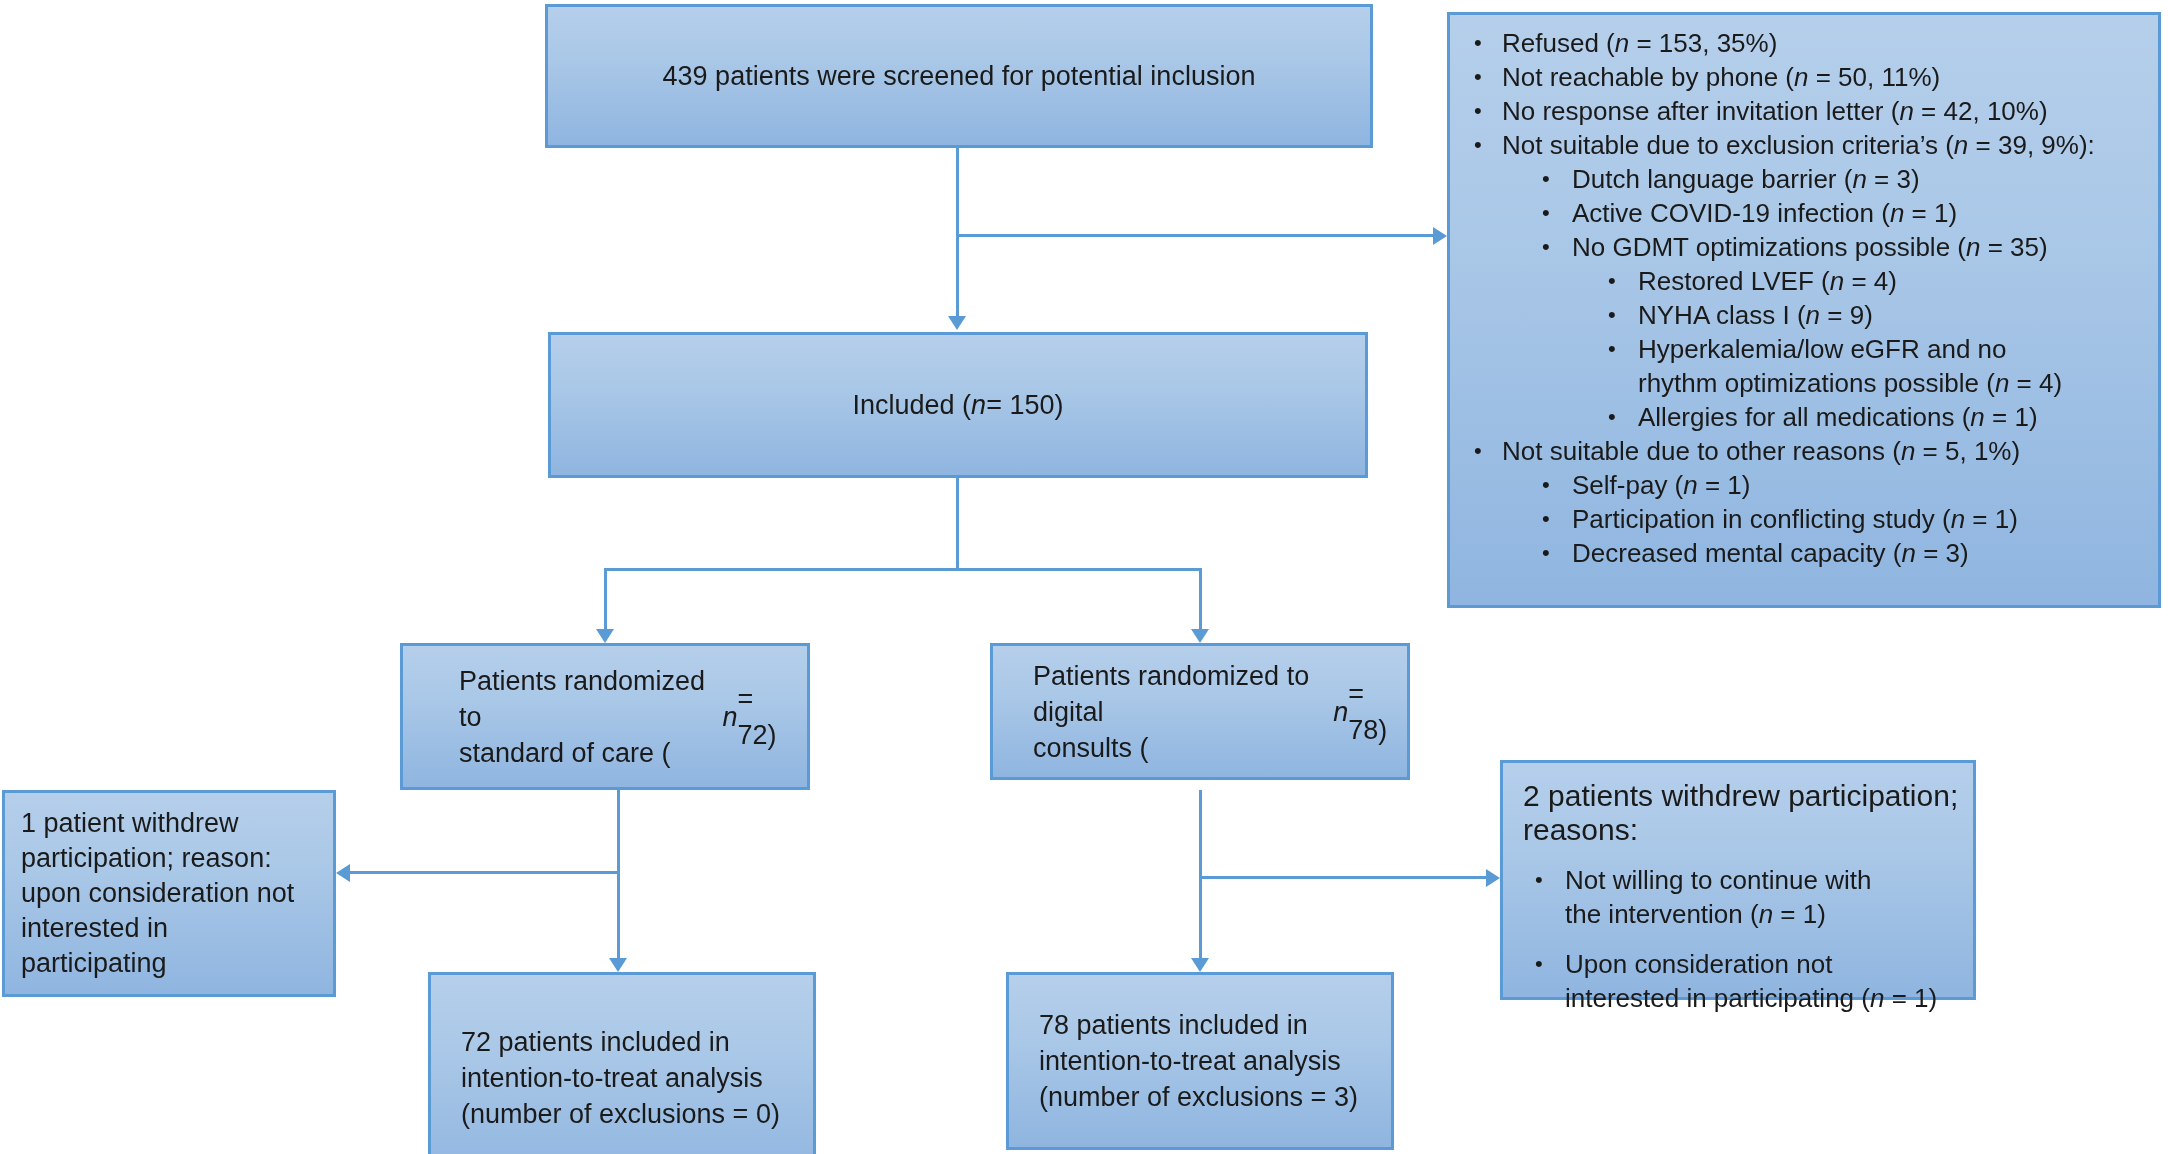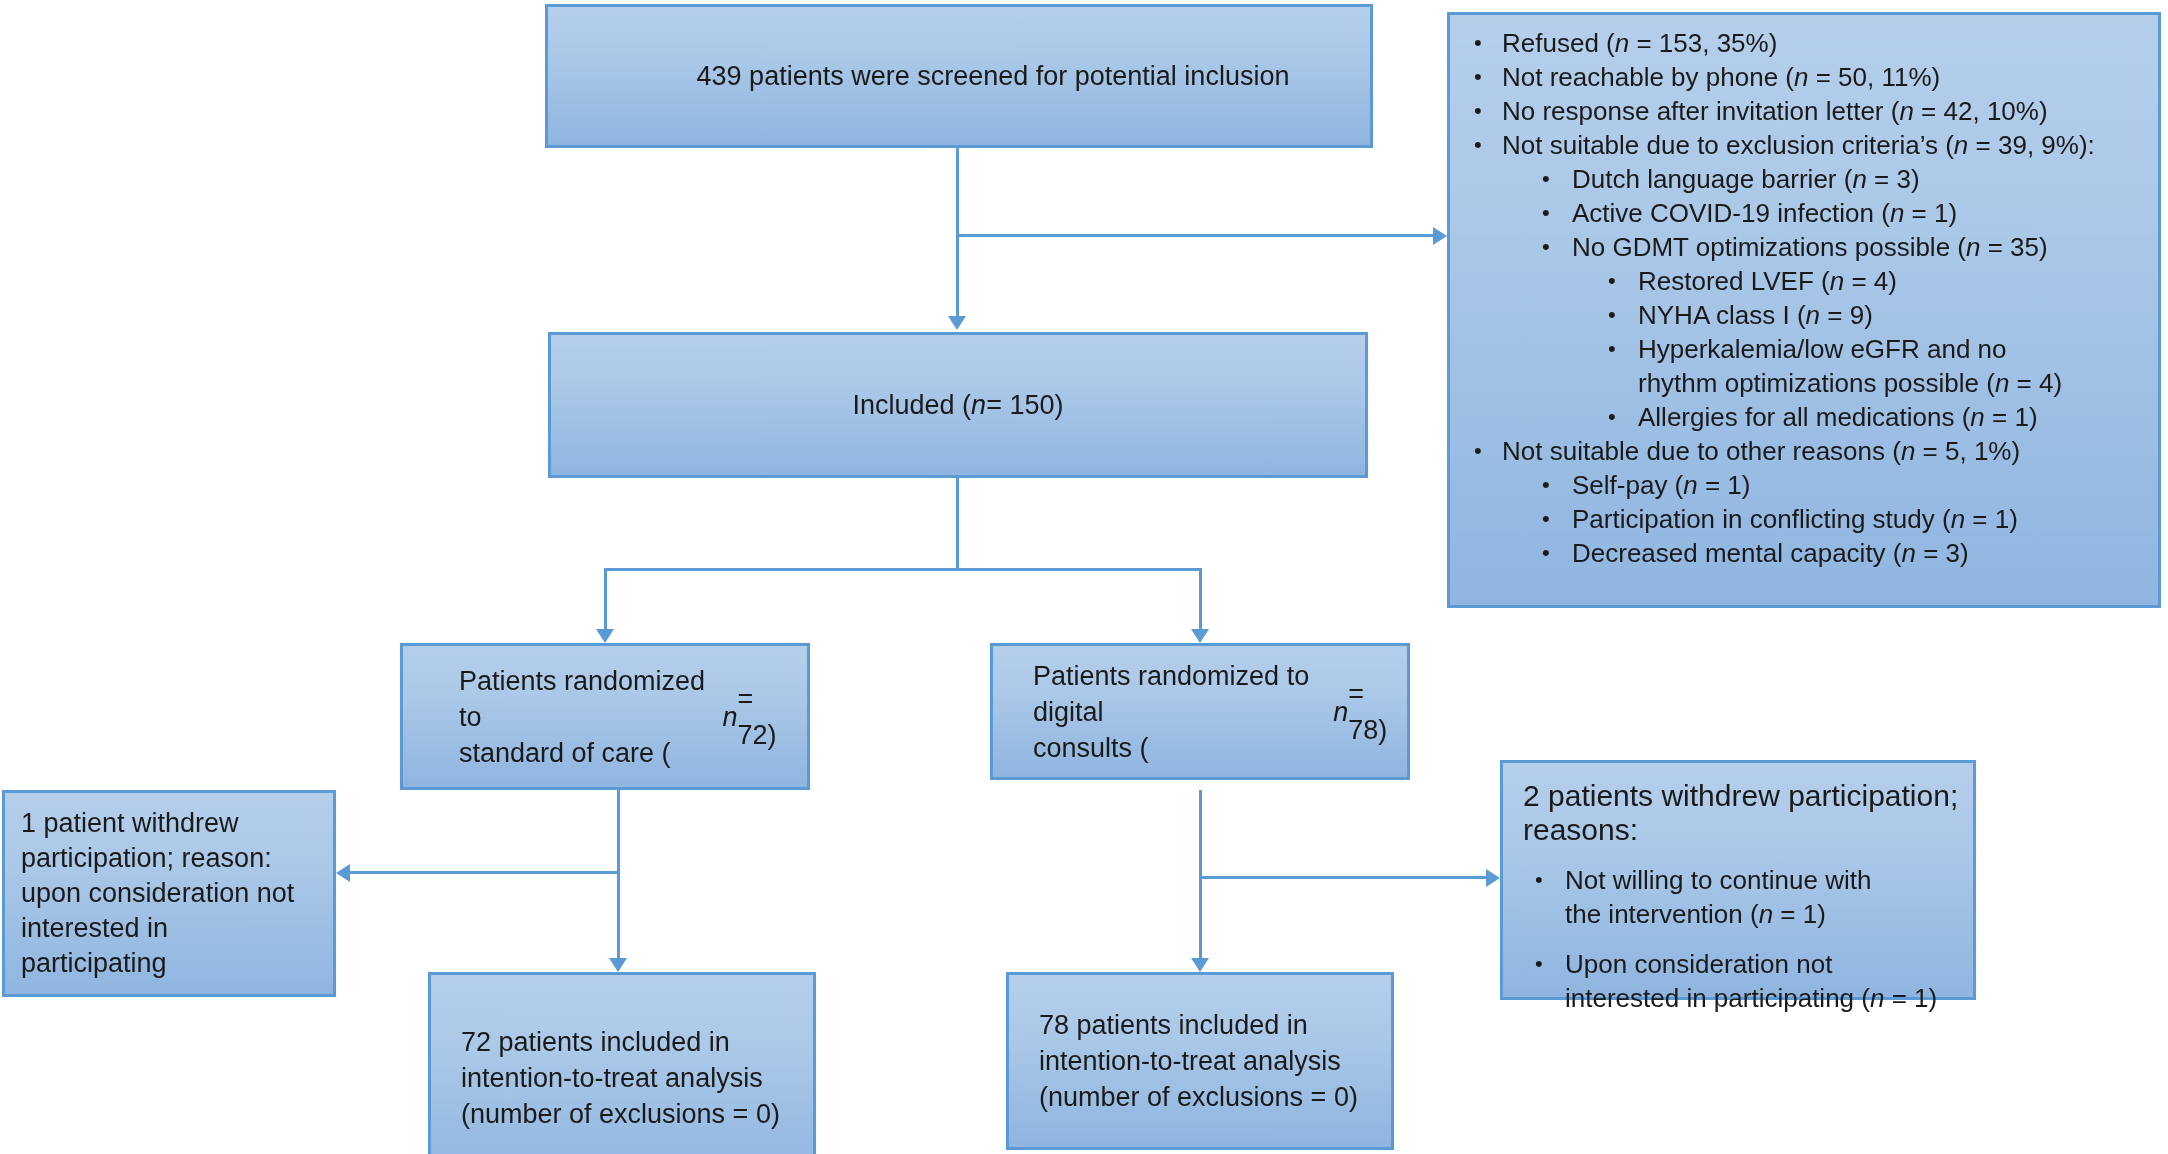--- a/index.html
+++ b/index.html
@@ -49,21 +49,21 @@
   .ah-down{border-left:9px solid transparent;border-right:9px solid transparent;border-top:14px solid #5b9bd5;}
   .ah-right{border-top:9px solid transparent;border-bottom:9px solid transparent;border-left:14px solid #5b9bd5;}
   .ah-left{border-top:9px solid transparent;border-bottom:9px solid transparent;border-right:14px solid #5b9bd5;}
 </style>
 </head>
 <body>
 
 <div class="canvas">
 
   <div class="box b-screened">
-    <div class="txt vcenter hcenter" style="width:100%;margin-left:34px;">439 patients were screened for potential inclusion</div>
+    <div class="txt vcenter hcenter" style="width:100%;">439 patients were screened for potential inclusion</div>
   </div>
 
   <div class="box b-exclusions">
     <ul class="blist excl">
       <li class="lvl1">Refused (<i>n</i> = 153, 35%)</li>
       <li class="lvl1">Not reachable by phone (<i>n</i> = 50, 11%)</li>
       <li class="lvl1">No response after invitation letter (<i>n</i> = 42, 10%)</li>
       <li class="lvl1">Not suitable due to exclusion criteria’s (<i>n</i> = 39, 9%):</li>
       <li class="lvl2">Dutch language barrier (<i>n</i> = 3)</li>
       <li class="lvl2">Active COVID-19 infection (<i>n</i> = 1)</li>
@@ -117,21 +117,21 @@
 
   <div class="box b-itt-soc">
     <div class="txt vcenter p-itt">72 patients included in
 intention-to-treat analysis
 (number of exclusions = 0)</div>
   </div>
 
   <div class="box b-itt-dig">
     <div class="txt vcenter p-itt">78 patients included in
 intention-to-treat analysis
-(number of exclusions = 0)</div>
+(number of exclusions = 3)</div>
   </div>
 
   <div class="line" style="left:956px;top:148px;width:3px;height:170px;"></div>
   <div class="ah ah-down" style="left:948px;top:316px;"></div>
 
   <div class="line" style="left:956px;top:234px;width:478px;height:3px;"></div>
   <div class="ah ah-right" style="left:1433px;top:227px;"></div>
 
   <div class="line" style="left:956px;top:478px;width:3px;height:92px;"></div>
   <div class="line" style="left:604px;top:568px;width:598px;height:3px;"></div>

